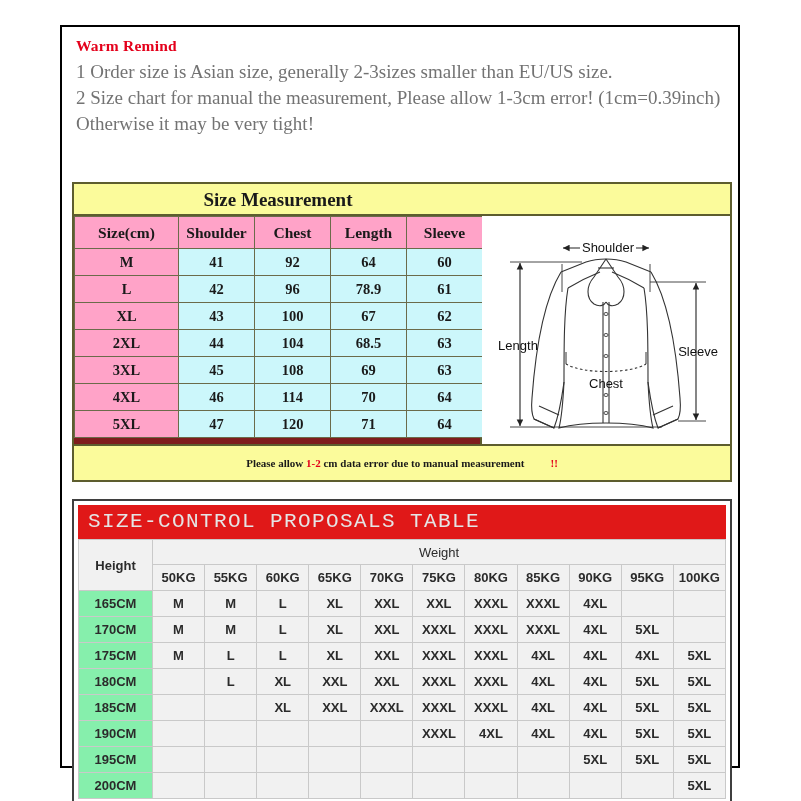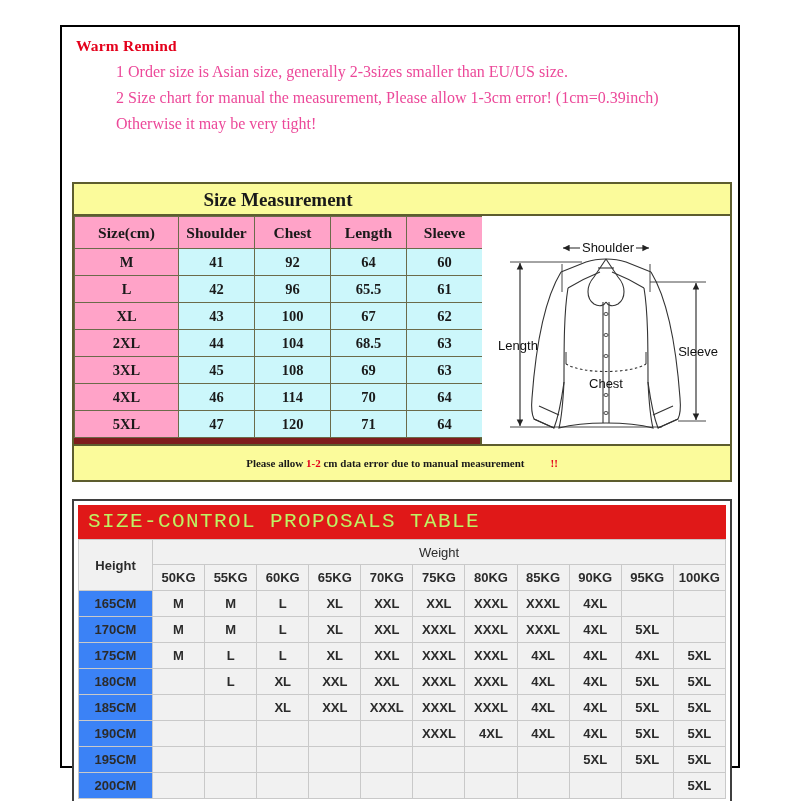--- a/index.html
+++ b/index.html
@@ -41,25 +41,24 @@
     width: 650px;
   }
   .remind-title {
     color: #e4001b;
     font-weight: bold;
     font-size: 15.5px;
     line-height: 26px;
     letter-spacing: .2px;
   }
   .remind-line {
-    color: #ec4899;
-    font-size: 16px;
+    color: #737373;
+    font-size: 19px;
     line-height: 26px;
     white-space: nowrap;
-    margin-left: 40px;
   }
 
   
   .meas-block {
     position: absolute;
     left: 10px;
     top: 155px;
     width: 660px;
     border: 2px solid #5d5d2e;
     box-sizing: border-box;
@@ -144,21 +143,21 @@
     left: 10px;
     top: 472px;
     width: 660px;
     border: 2px solid #3f3f3f;
     box-sizing: border-box;
     background: #ffffff;
     padding: 4px;
   }
   .ctrl-banner {
     background: #e01818;
-    color: #bef264;
+    color: #e5e5e5;
     height: 34px;
     line-height: 34px;
     padding-left: 10px;
     font-family: "Liberation Mono", "DejaVu Sans Mono", monospace;
     font-size: 21px;
     letter-spacing: 1.4px;
   }
   table.ctrl {
     border-collapse: collapse;
     width: 100%;
@@ -183,21 +182,21 @@
     font-weight: normal;
     background: #f1f1f1;
     height: 24px;
   }
   table.ctrl th.hdr-kg {
     font-weight: bold;
     background: #f1f1f1;
   }
   table.ctrl td.rowhead {
     font-weight: bold;
-    background: #3b82f6;
+    background: #86efac;
   }
   table.ctrl td.cell {
     font-weight: bold;
     background: #f1f1f1;
   }
 </style>
 </head>
 <body>
 
 <div id="page">
@@ -239,21 +238,21 @@
                 <td class="sz">M</td>
                 <td class="val">41</td>
                 <td class="val">92</td>
                 <td class="val">64</td>
                 <td class="val">60</td>
               </tr>
               <tr>
                 <td class="sz">L</td>
                 <td class="val">42</td>
                 <td class="val">96</td>
-                <td class="val">65.5</td>
+                <td class="val">78.9</td>
                 <td class="val">61</td>
               </tr>
               <tr>
                 <td class="sz">XL</td>
                 <td class="val">43</td>
                 <td class="val">100</td>
                 <td class="val">67</td>
                 <td class="val">62</td>
               </tr>
               <tr>

